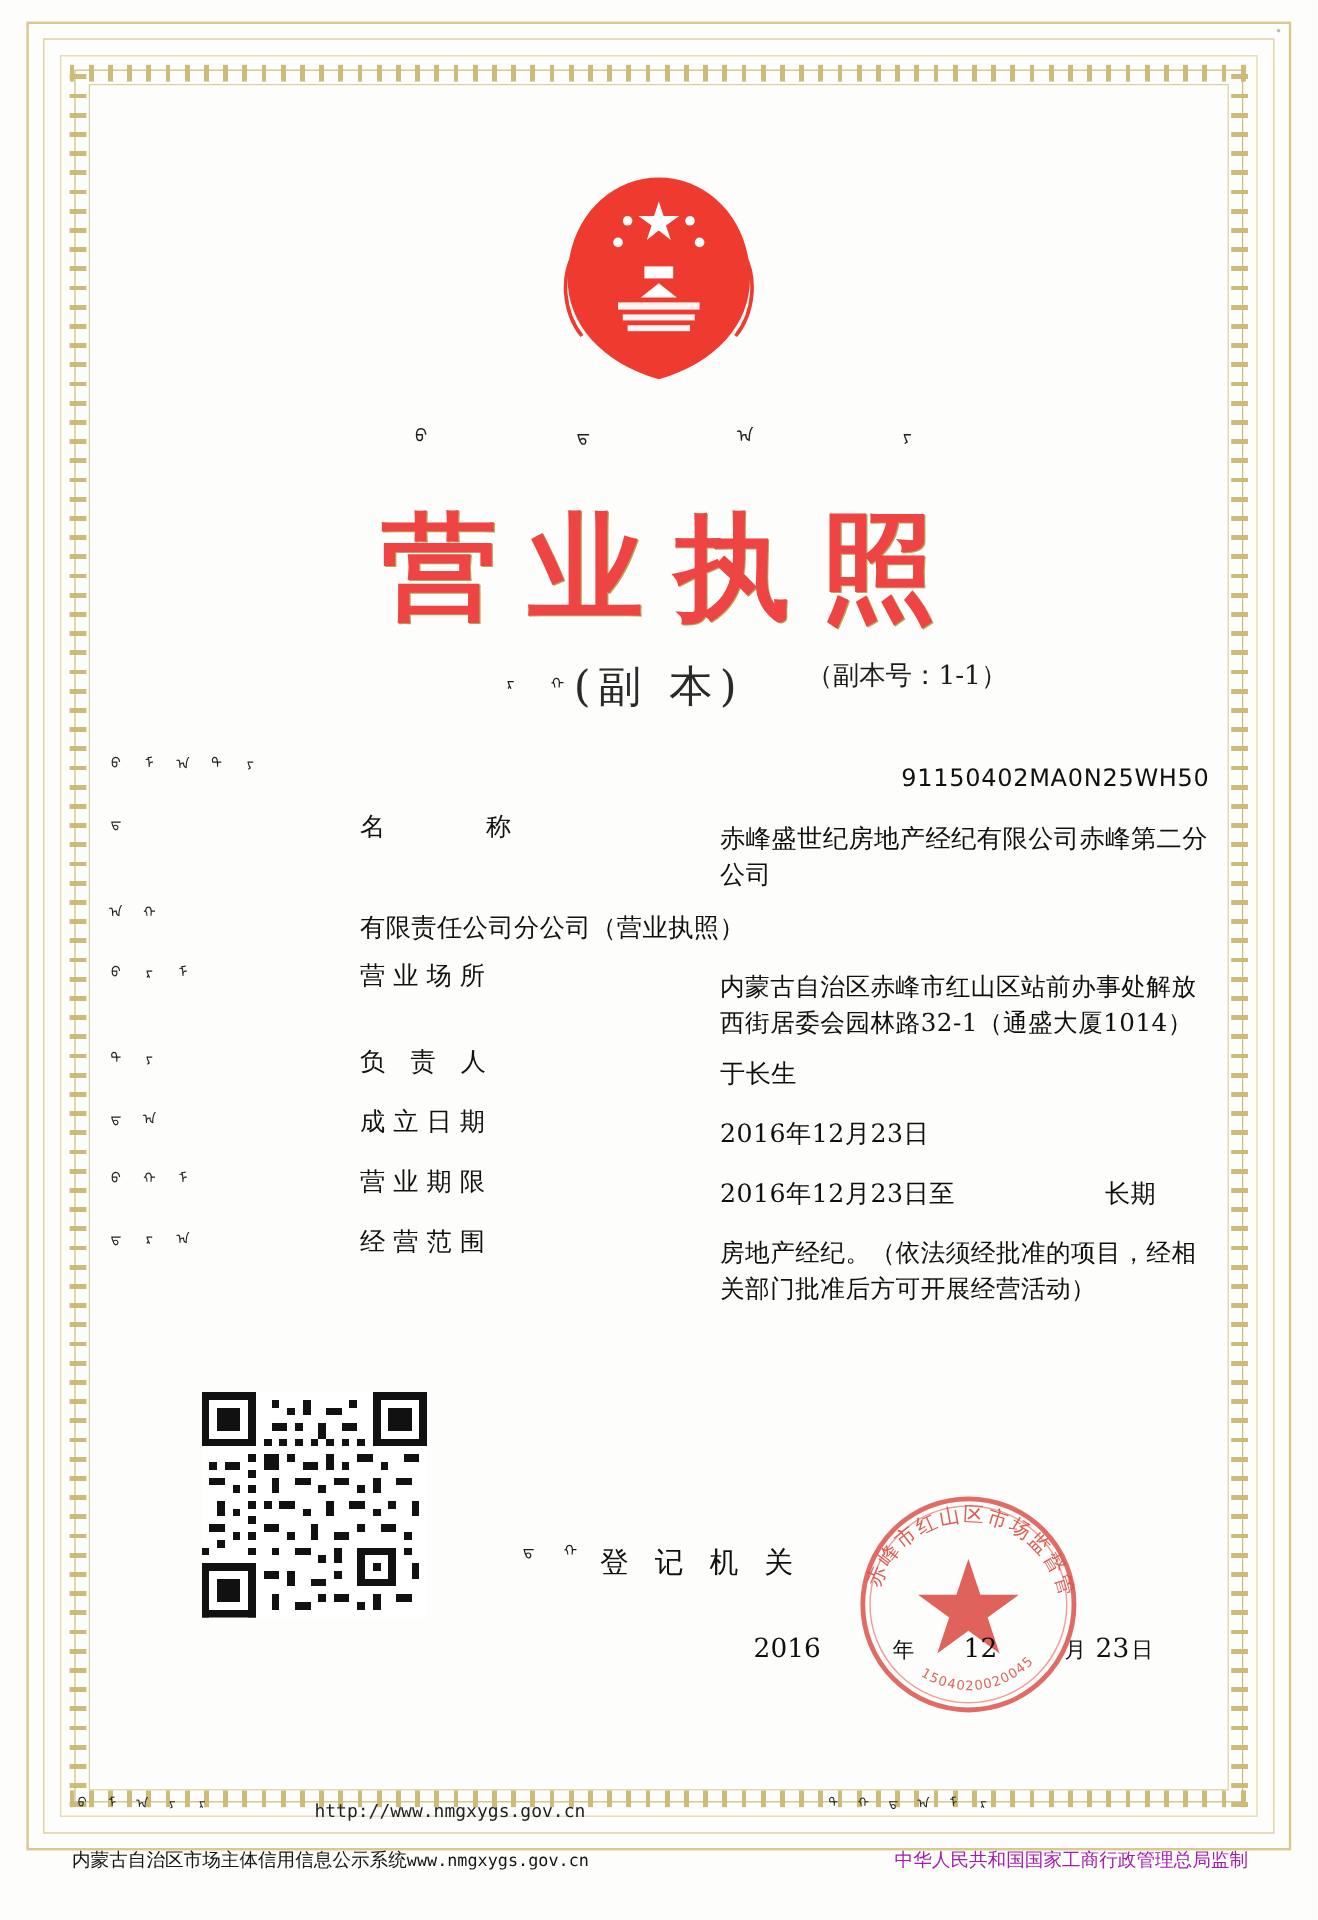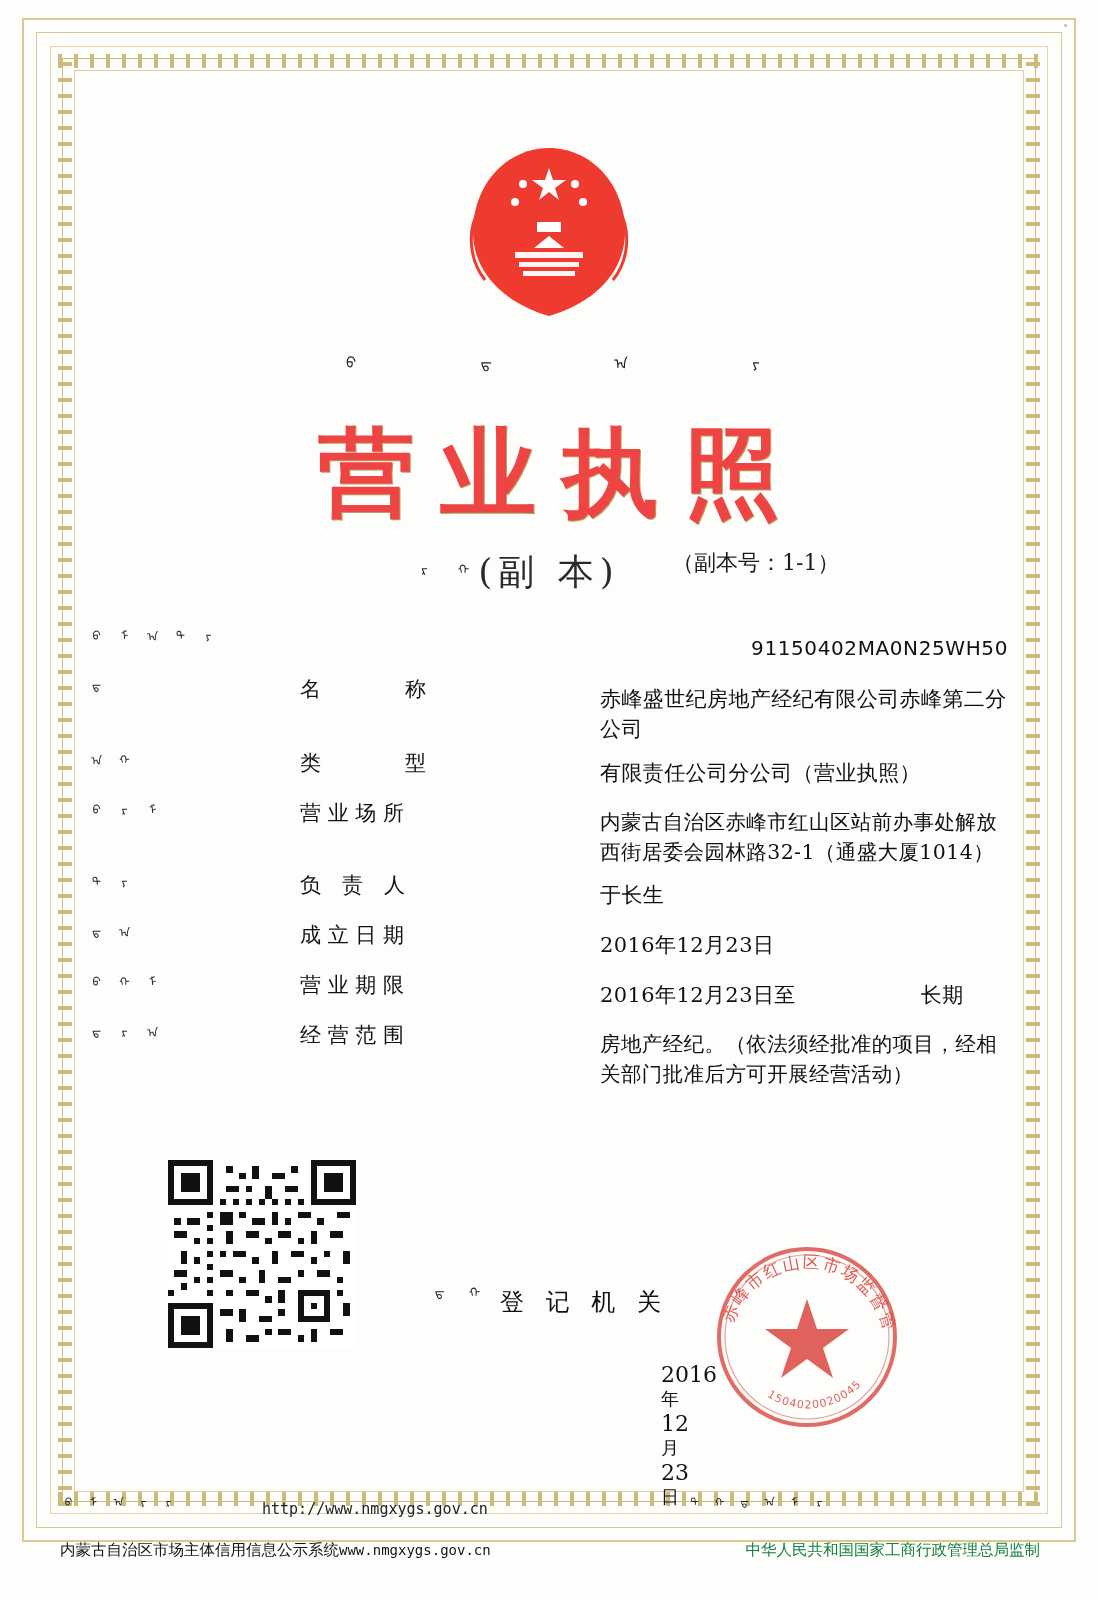--- a/index.html
+++ b/index.html
@@ -232,21 +232,20 @@
   .issue-date {
     position: absolute;
     left: 628px;
     top: 1362px;
     width: 360px;
     font-family: "DejaVu Serif", serif;
     font-size: 22px;
     color: #111;
     display: flex;
     align-items: baseline;
-    flex-direction: column;
   }
   .issue-date .y { margin-right: 58px; }
   .issue-date .m { margin-right: 54px; margin-left: 33px; }
   .issue-date .lab { font-size: 18px; margin: 0 8px 0 2px; }
 
   
   .footer-mong-left {
     position: absolute;
     left: 60px; top: 1496px;
     display: flex; gap: 14px;
@@ -272,21 +271,21 @@
     font-family: "DejaVu Serif", serif;
     font-size: 15.5px;
     color: #141414;
   }
   .footer-left .u { font-family: "DejaVu Sans Mono", monospace; font-size: 14px; }
   .footer-right {
     position: absolute;
     right: 58px; top: 1540px;
     font-family: "DejaVu Serif", serif;
     font-size: 15.5px;
-    color: #15803d;
+    color: #a21caf;
     text-align: center;
   }
   .corner-dot {
     position: absolute;
     width: 3px; height: 3px;
     background: #bdbdbd;
     border-radius: 50%;
   }
 </style>
 </head>
@@ -371,23 +370,20 @@
       <div class="label-block">
         <span class="cnlabel">名　　　　称</span>
       </div>
       <div class="val">赤峰盛世纪房地产经纪有限公司赤峰第二分公司</div>
     </div>
 
     <div class="row">
       <div class="lbl-mong">
         <span class="mong">ᠠ</span>
         <span class="mong">ᠬ</span>
-      </div>
-      <div class="label-block">
-        <span class="cnlabel">类　　　　型</span>
       </div>
       <div class="val">有限责任公司分公司（营业执照）</div>
     </div>
 
     <div class="row">
       <div class="lbl-mong">
         <span class="mong">ᠪ</span>
         <span class="mong">ᠷ</span>
         <span class="mong">ᠮ</span>
       </div>

